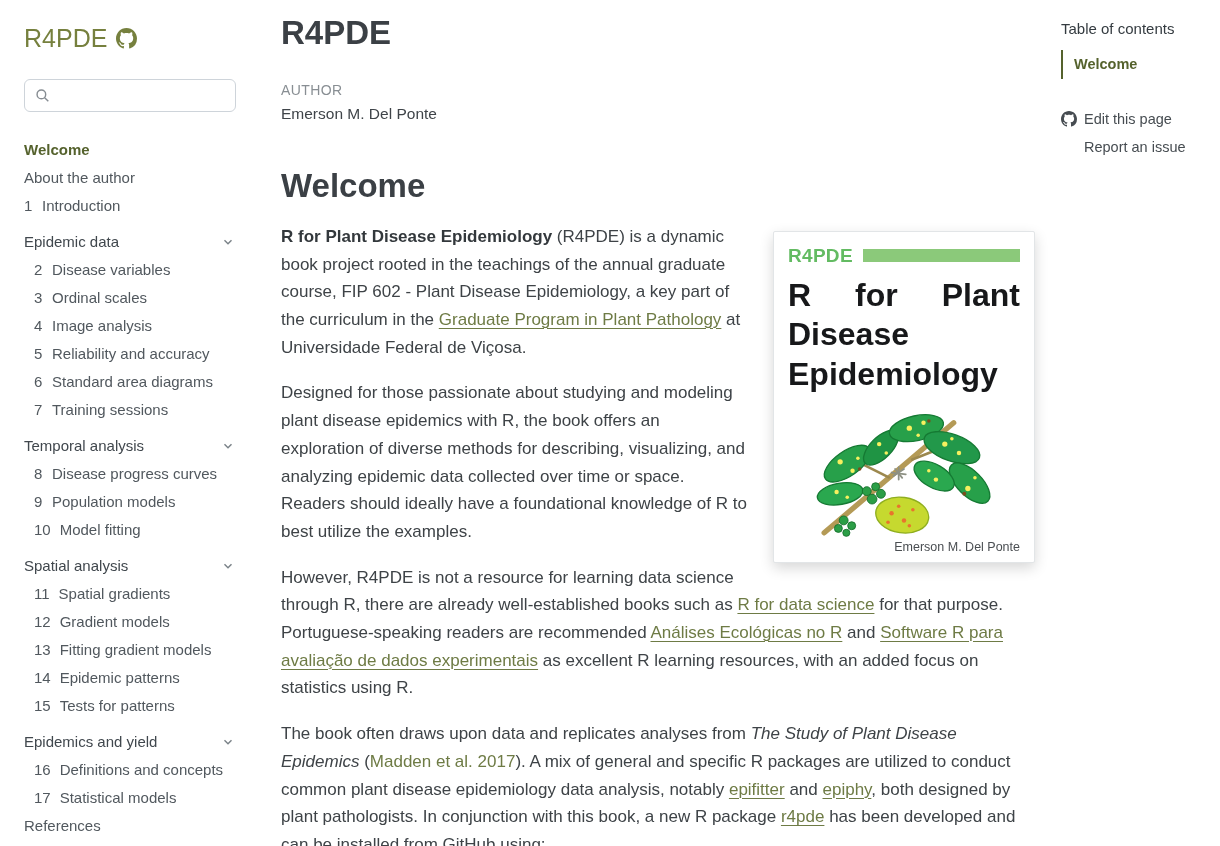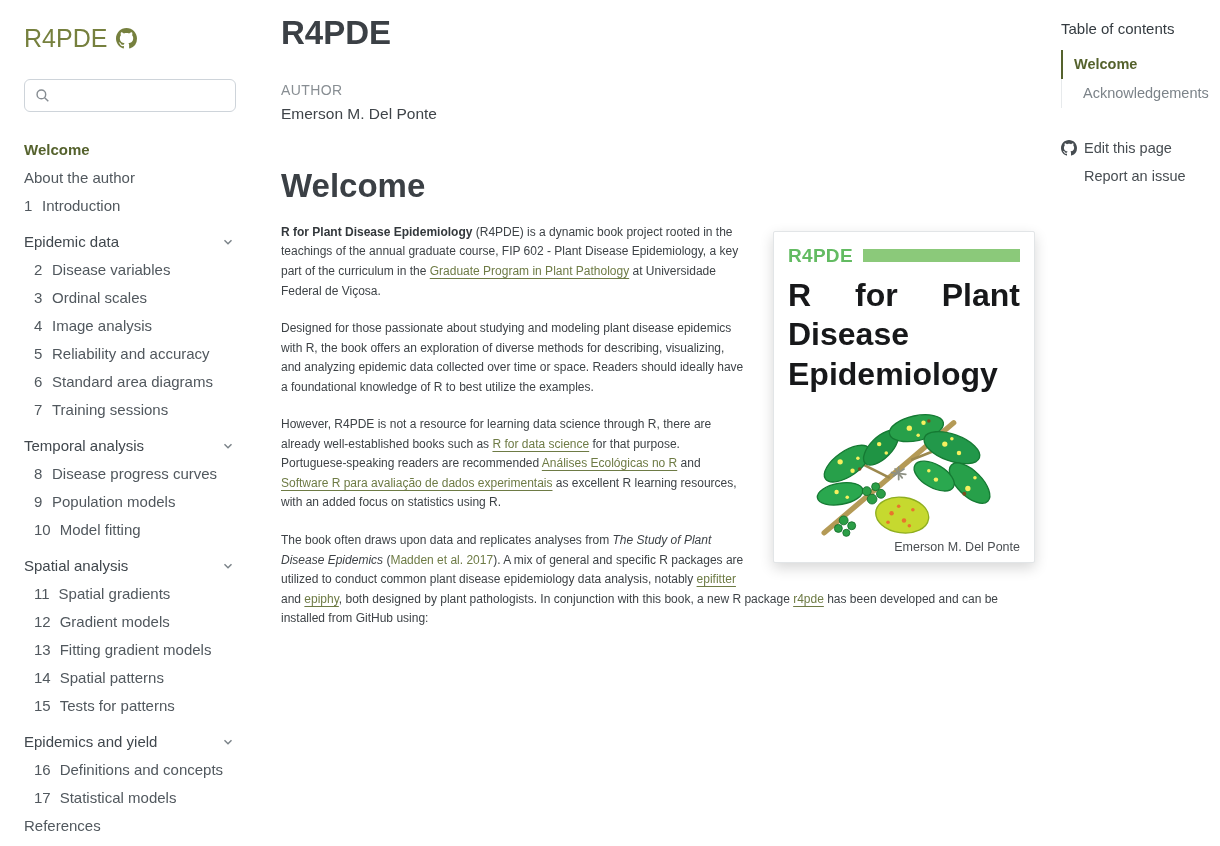--- a/index.html
+++ b/index.html
@@ -31,21 +31,21 @@
   .sb-item .num { color:#51585e; margin-right:9px; min-width:9px; }
   .sb-item.indent { padding-left:10px; }
   .chev { color:#7a8288; display:inline-flex; margin-right:4px; }
 
   
   .main { width:754px; margin-left:31px; padding-top:14px; }
   .page-title { font-size:33px; font-weight:700; color:#3b4045; margin:0; line-height:1.15; }
   .author-label { margin-top:30px; font-size:14px; letter-spacing:.4px; color:#888e93; }
   .author-name { margin-top:7px; font-size:15.5px; color:#3f4449; }
   .section-heading { font-size:33px; font-weight:700; color:#3b4045; margin:44px 0 6px 0; line-height:1.15; }
-  #prose p { font-size:12px; line-height:1.63; margin:18px 0; color:#3e4347; }
+  #prose p { font-size:17px; line-height:1.63; margin:18px 0; color:#3e4347; }
   #prose strong { color:#33383c; }
   a.text-link { color:#6e7b45; text-decoration:underline; text-underline-offset:2.5px; text-decoration-thickness:1px; }
   a.cite-link { color:#6e7b45; text-decoration:none; }
 
   
   .cover {
     float:right; width:262px; height:332px; margin:8px 0 24px 26px;
     background:#fff; border:1px solid #e2e5e7; border-radius:2px;
     box-shadow:0 5px 14px rgba(0,0,0,.16);
     padding:13px 14px 8px 14px; display:flex; flex-direction:column;
@@ -171,21 +171,21 @@
       <a class="sb-item chapter indent">
         <span class="num">12</span>
         <span class="lbl">Gradient models</span>
       </a>
       <a class="sb-item chapter indent">
         <span class="num">13</span>
         <span class="lbl">Fitting gradient models</span>
       </a>
       <a class="sb-item chapter indent">
         <span class="num">14</span>
-        <span class="lbl">Spatial patterns</span>
+        <span class="lbl">Epidemic patterns</span>
       </a>
       <a class="sb-item chapter indent">
         <span class="num">15</span>
         <span class="lbl">Tests for patterns</span>
       </a>
       <a class="sb-item section">
         <span class="lbl">Epidemics and yield</span>
         <span class="chev">
           <svg width="12" height="12" viewBox="0 0 12 12" fill="none" stroke="currentColor" stroke-width="1.4">
             <polyline points="2.5,4.2 6,7.8 9.5,4.2"></polyline>
@@ -294,21 +294,20 @@
       <p><span>Designed for those passionate about studying and modeling plant disease epidemics with R, the book offers an exploration of diverse methods for describing, visualizing, and analyzing epidemic data collected over time or space. Readers should ideally have a foundational knowledge of R to best utilize the examples.</span></p>
       <p><span>However, R4PDE is not a resource for learning data science through R, there are already well-established books such as </span><a class="text-link">R for data science</a><span> for that purpose. Portuguese-speaking readers are recommended </span><a class="text-link">Análises Ecológicas no R</a><span> and </span><a class="text-link">Software R para avaliação de dados experimentais</a><span> as excellent R learning resources, with an added focus on statistics using R.</span></p>
       <p><span>The book often draws upon data and replicates analyses from </span><em>The Study of Plant Disease Epidemics</em><span> (</span><a class="cite-link">Madden et al. 2017</a><span>). A mix of general and specific R packages are utilized to conduct common plant disease epidemiology data analysis, notably </span><a class="text-link">epifitter</a><span> and </span><a class="text-link">epiphy</a><span>, both designed by plant pathologists. In conjunction with this book, a new R package </span><a class="text-link">r4pde</a><span> has been developed and can be installed from GitHub using:</span></p>
     </div>
 </main>
 
 <aside class="toc">
   <div class="toc-header">Table of contents</div>
   <nav id="toc-nav">
       <a class="toc-item active">Welcome</a>
-      <a class="toc-item indent">Acknowledgements</a>
     </nav>
   <div class="toc-links" id="toc-links">
       <a class="toc-link">
         <span class="gh">
           <svg width="16" height="16" viewBox="0 0 16 16" fill="currentColor">
             <path d="M8 0C3.58 0 0 3.58 0 8c0 3.54 2.29 6.53 5.47 7.59.4.07.55-.17.55-.38 0-.19-.01-.82-.01-1.49-2.01.37-2.53-.49-2.69-.94-.09-.23-.48-.94-.82-1.13-.28-.15-.68-.52-.01-.53.63-.01 1.08.58 1.23.82.72 1.21 1.87.87 2.33.66.07-.52.28-.87.51-1.07-1.78-.2-3.64-.89-3.64-3.95 0-.87.31-1.59.82-2.15-.08-.2-.36-1.02.08-2.12 0 0 .67-.21 2.2.82.64-.18 1.32-.27 2-.27s1.36.09 2 .27c1.53-1.04 2.2-.82 2.2-.82.44 1.1.16 1.92.08 2.12.51.56.82 1.27.82 2.15 0 3.07-1.87 3.75-3.65 3.95.29.25.54.73.54 1.48 0 1.07-.01 1.93-.01 2.2 0 .21.15.46.55.38A8.01 8.01 0 0 0 16 8c0-4.42-3.58-8-8-8z"></path>
           </svg>
         </span>
         <span>Edit this page</span>
       </a>

